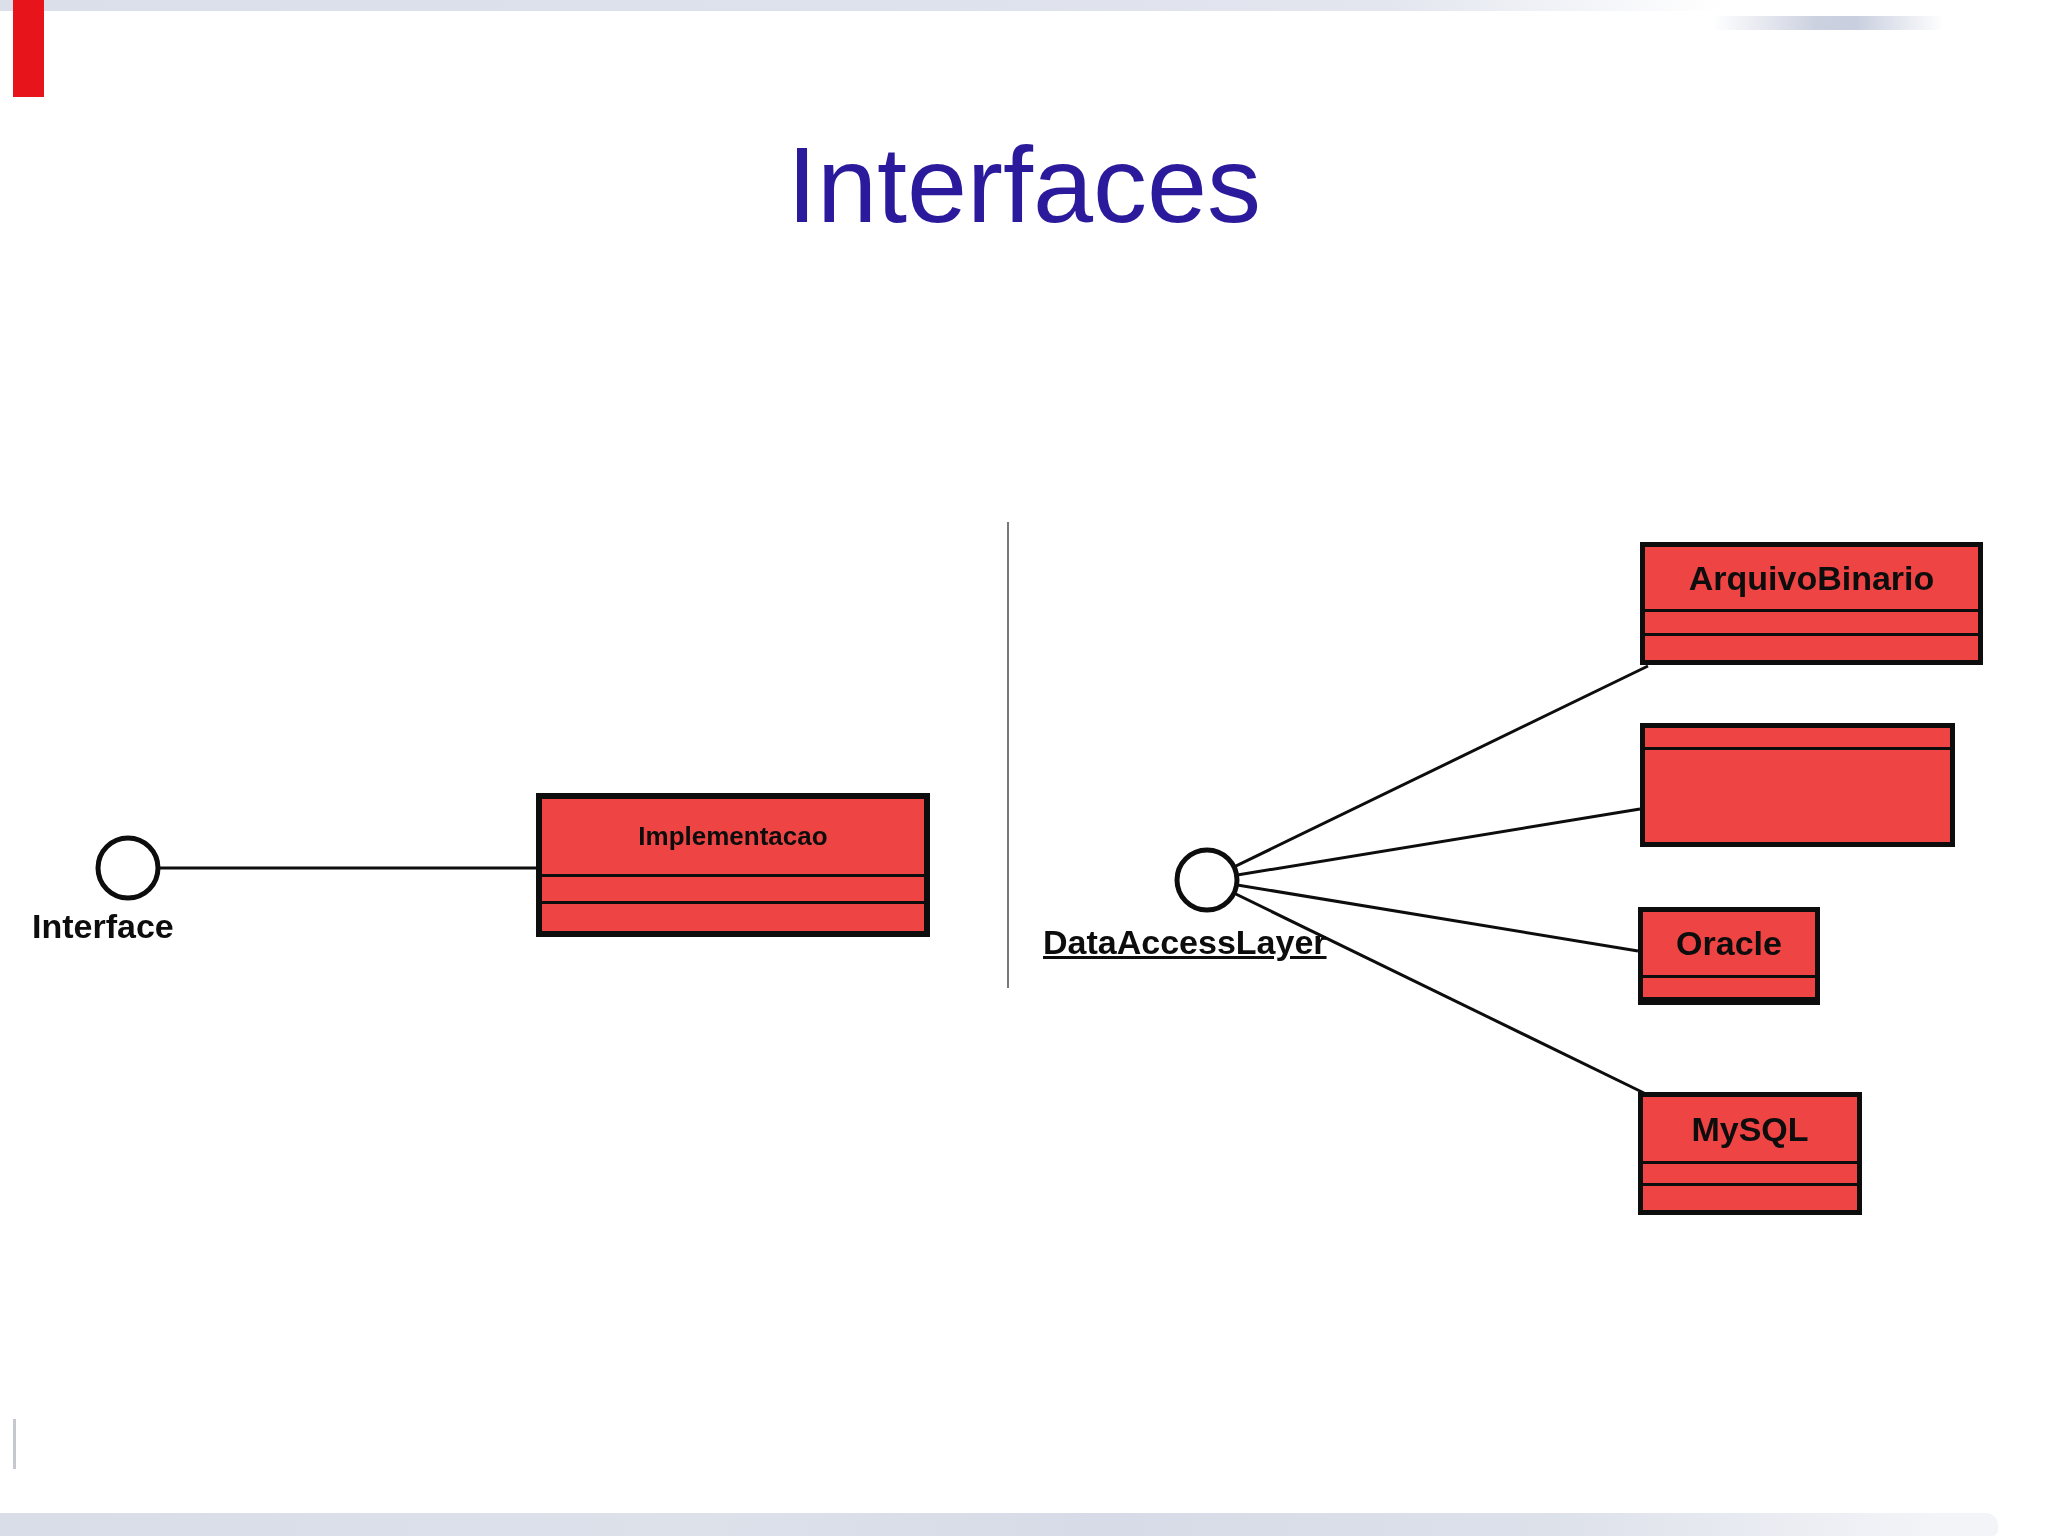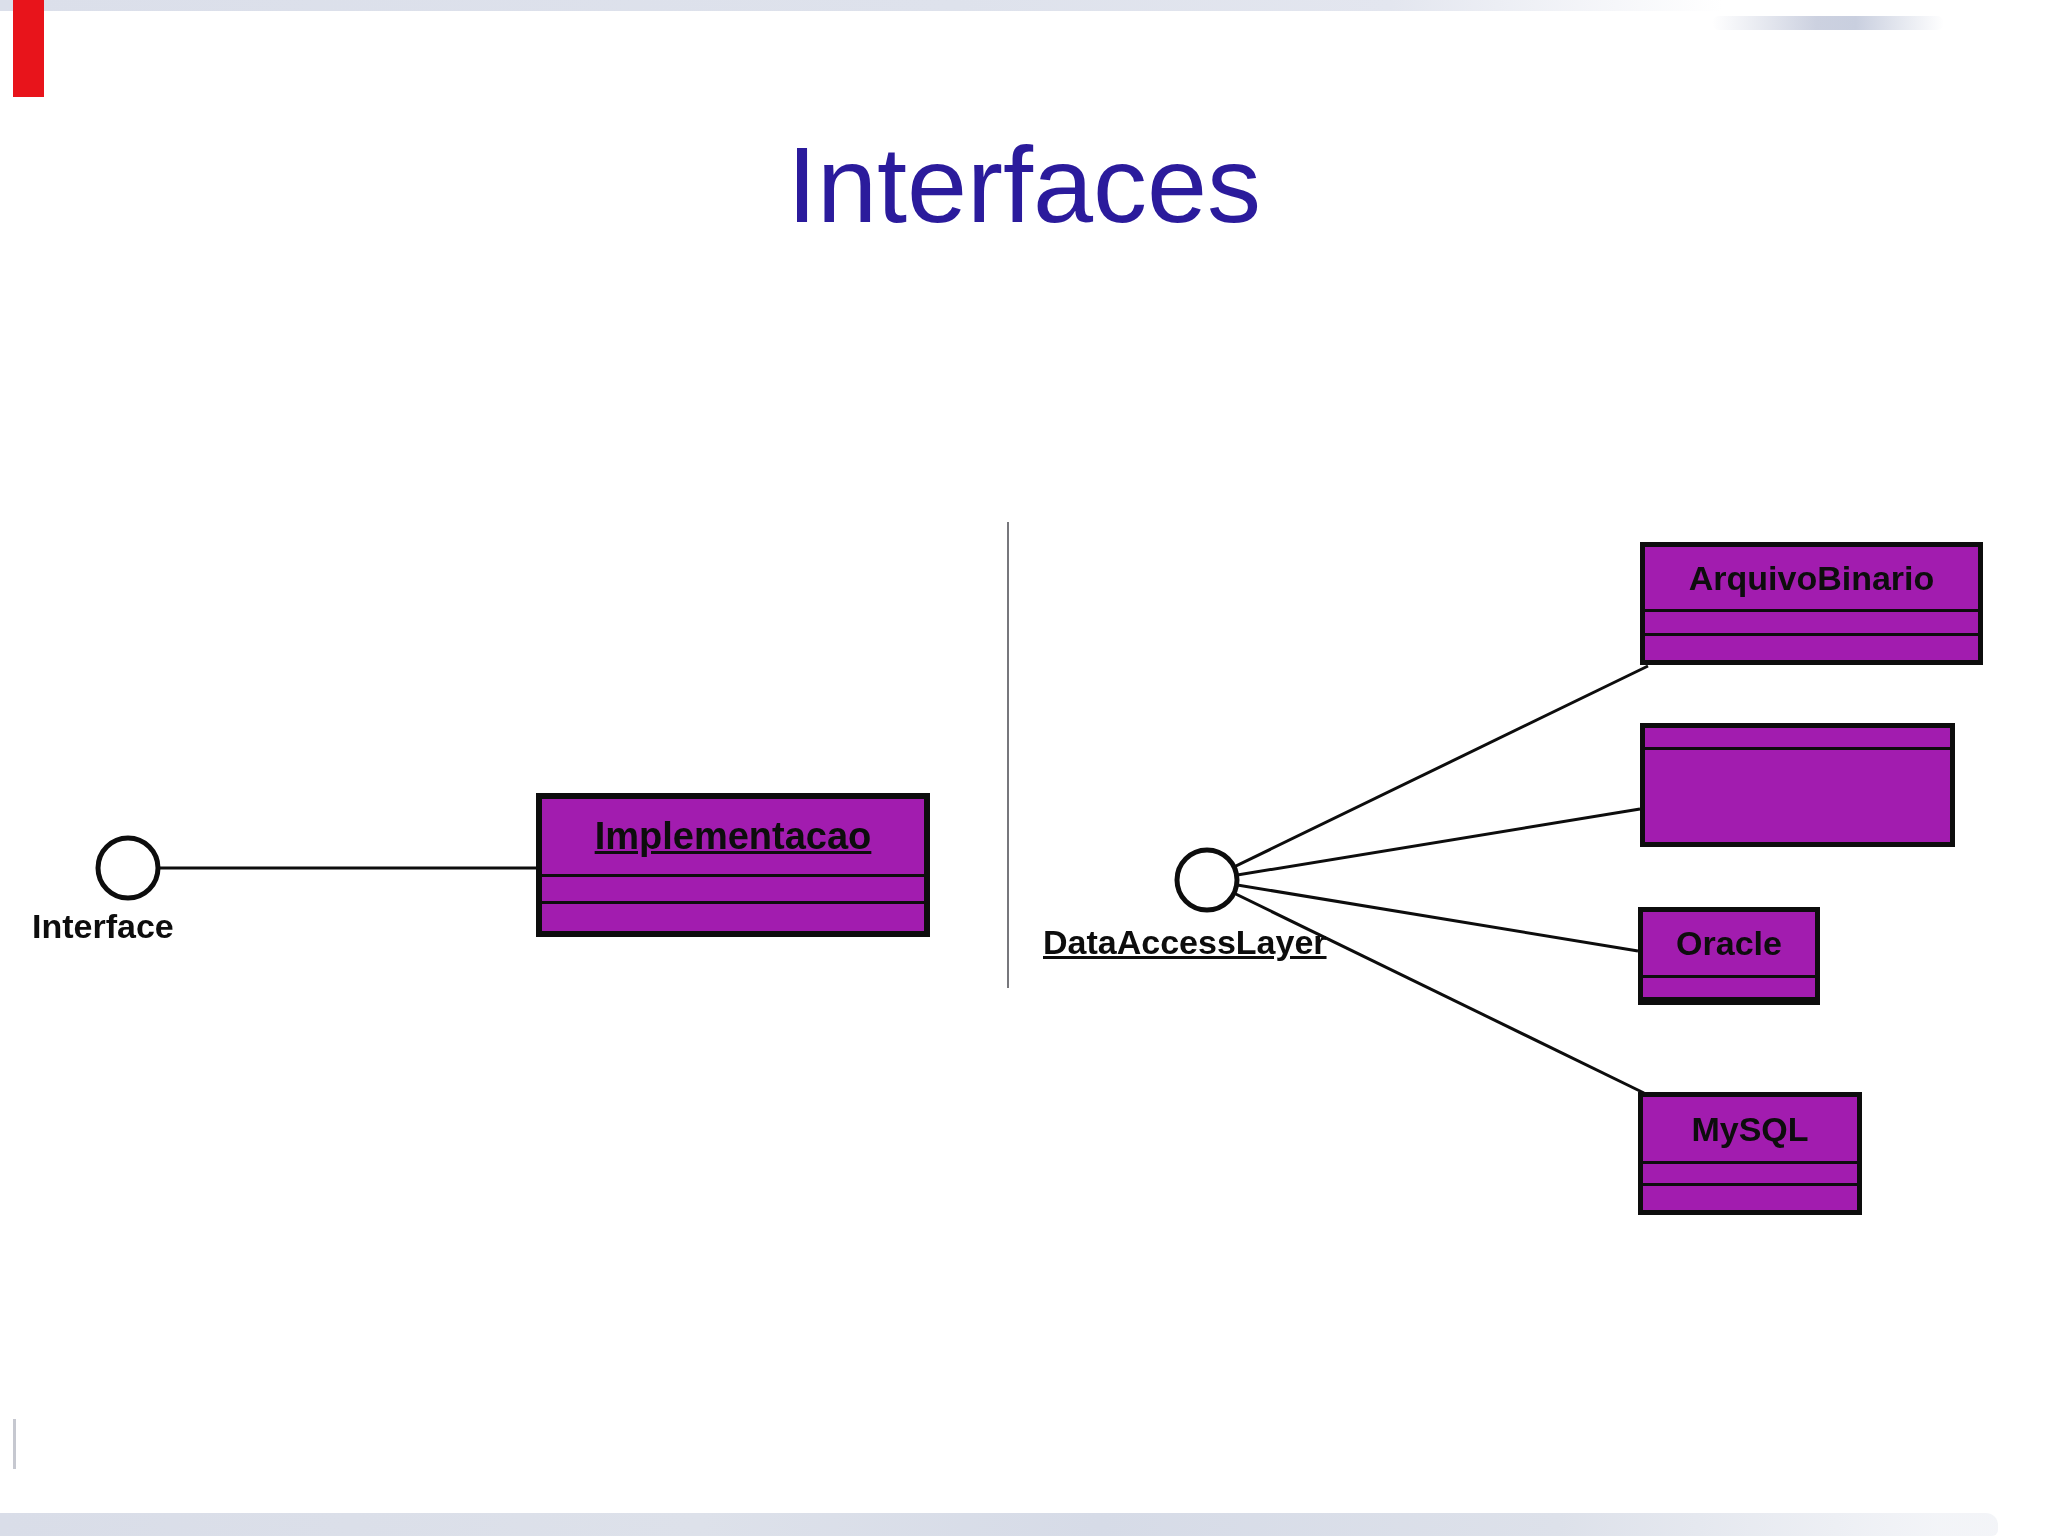--- a/index.html
+++ b/index.html
@@ -44,21 +44,21 @@
 
   
   #divider{
     left:1007px;top:522px;width:2px;height:466px;
     background:#77777c;
   }
 
   
   .uml-box{
     position:absolute;
-    background:#a21caf;
+    background:#ef4444;
     border:6px solid #0d0d0d;
     box-sizing:border-box;
     display:flex;flex-direction:column;
   }
   .uml-box.thin{border-width:5px;}
   .uml-title{
     display:flex;align-items:center;justify-content:center;
     font-weight:bold;color:#0d0d0d;
     border-bottom:3px solid #0d0d0d;
   }
@@ -97,21 +97,21 @@
   <line x1="1207" y1="880" x2="1638" y2="951" stroke="#0d0d0d" stroke-width="3"></line>
   <line x1="1207" y1="880" x2="1644" y2="1093" stroke="#0d0d0d" stroke-width="3"></line>
 
   <circle cx="128" cy="868" r="30" fill="#ffffff" stroke="#0d0d0d" stroke-width="5"></circle>
   <circle cx="1207" cy="880" r="30" fill="#ffffff" stroke="#0d0d0d" stroke-width="5"></circle>
 </svg>
 
 <div class="lollipop-label" style="left:32px;top:908px;width:195px;">Interface</div>
 
 <div class="uml-box" style="left:536px;top:793px;width:394px;height:144px;">
-  <div class="uml-title" style="height:75px;font-size:38px;text-decoration:underline;">Implementacao</div>
+  <div class="uml-title" style="height:75px;font-size:26px;">Implementacao</div>
   <div class="uml-attrs" style="height:24px;"></div>
   <div class="uml-ops"></div>
 </div>
 
 <div class="lollipop-label" style="left:1043px;top:924px;width:345px;text-decoration:underline;">DataAccessLayer</div>
 
 <div class="uml-box thin" style="left:1640px;top:542px;width:343px;height:123px;">
   <div class="uml-title" style="height:62px;font-size:34px;">ArquivoBinario</div>
   <div class="uml-attrs" style="height:21px;"></div>
   <div class="uml-ops"></div>

